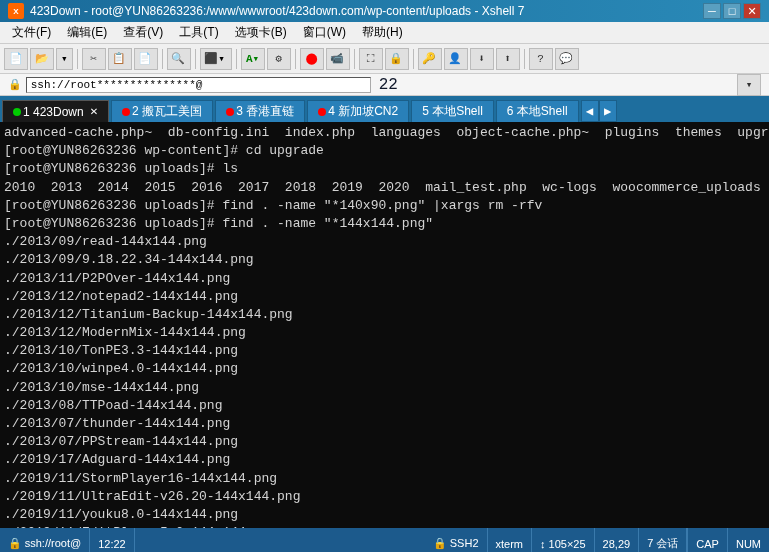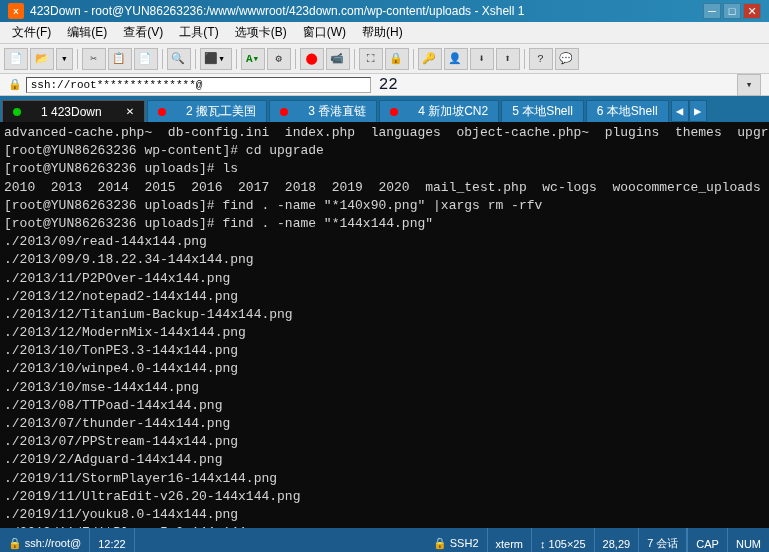--- a/index.html
+++ b/index.html
@@ -160,21 +160,21 @@
     }
     .tab {
       height: 22px;
       padding: 0 10px;
       display: flex;
       align-items: center;
       font-size: 12px;
       font-family: 'Microsoft YaHei', Arial, sans-serif;
       cursor: pointer;
       white-space: nowrap;
-      gap: 20px;
+      gap: 2px;
       color: white;
       background: #2980b9;
       border: 1px solid #1a5f8a;
       border-bottom: none;
       margin-right: 2px;
     }
     .tab.active {
       background: #1a1a1a;
       color: white;
       border-color: #555;
@@ -246,21 +246,21 @@
     }
     .status-flex { flex: 1; }
   </style>
 </head>
 <body>
 
 <div id="title-bar">
   <div id="title-icon">
     <span style="font-size:8px;font-weight:bold;">X</span>
   </div>
-  <span id="title-text">423Down - root@YUN86263236:/www/wwwroot/423down.com/wp-content/uploads - Xshell 1</span>
+  <span id="title-text">423Down - root@YUN86263236:/www/wwwroot/423down.com/wp-content/uploads - Xshell 7</span>
   <div id="title-buttons">
     <div class="title-btn">─</div>
     <div class="title-btn">□</div>
     <div class="title-btn close">✕</div>
   </div>
 </div>
 
 <div id="menu-bar">
     <span class="menu-item">文件(F)</span>
     <span class="menu-item">编辑(E)</span>
@@ -350,21 +350,21 @@
     <div class="term-line">./2013/11/P2POver-144x144.png</div>
     <div class="term-line">./2013/12/notepad2-144x144.png</div>
     <div class="term-line">./2013/12/Titanium-Backup-144x144.png</div>
     <div class="term-line">./2013/12/ModernMix-144x144.png</div>
     <div class="term-line">./2013/10/TonPE3.3-144x144.png</div>
     <div class="term-line">./2013/10/winpe4.0-144x144.png</div>
     <div class="term-line">./2013/10/mse-144x144.png</div>
     <div class="term-line">./2013/08/TTPoad-144x144.png</div>
     <div class="term-line">./2013/07/thunder-144x144.png</div>
     <div class="term-line">./2013/07/PPStream-144x144.png</div>
-    <div class="term-line">./2019/2/Adguard-144x144.png</div>
+    <div class="term-line">./2019/17/Adguard-144x144.png</div>
     <div class="term-line">./2019/11/StormPlayer16-144x144.png</div>
     <div class="term-line">./2019/11/UltraEdit-v26.20-144x144.png</div>
     <div class="term-line">./2019/11/youku8.0-144x144.png</div>
     <div class="term-line">./2019/11/EditPlus-v5.0-144x144.png</div>
   </div>
 
 <div id="status-bar">
     <div class="status-seg">🔒 ssh://root@         </div>
     <div class="status-seg">12:22</div>
     <div class="status-flex"></div>

